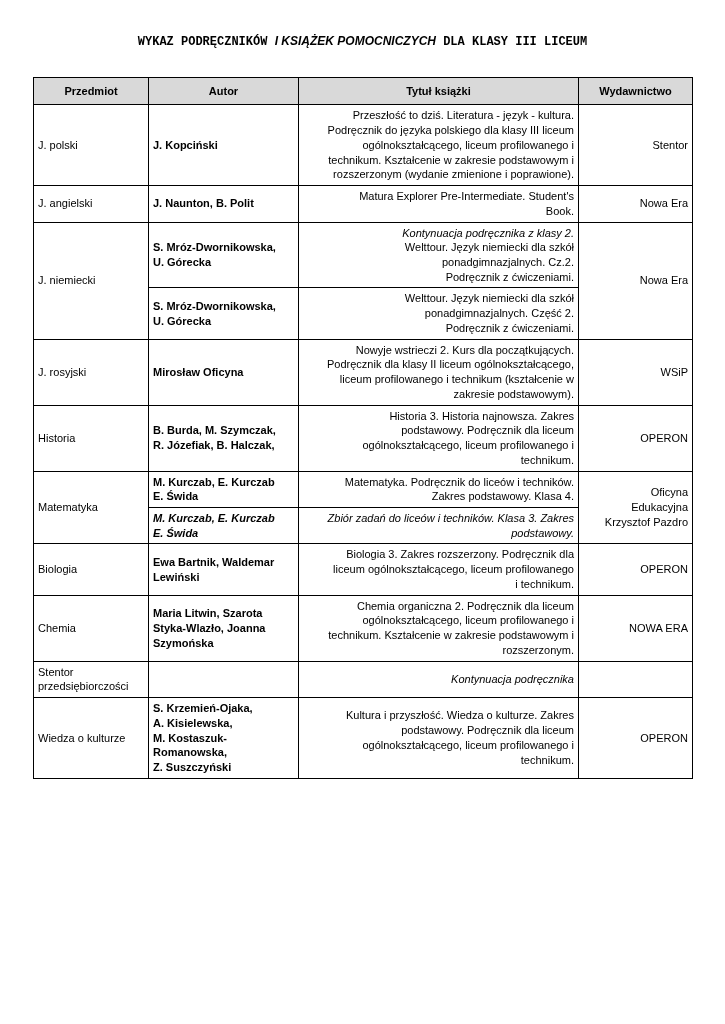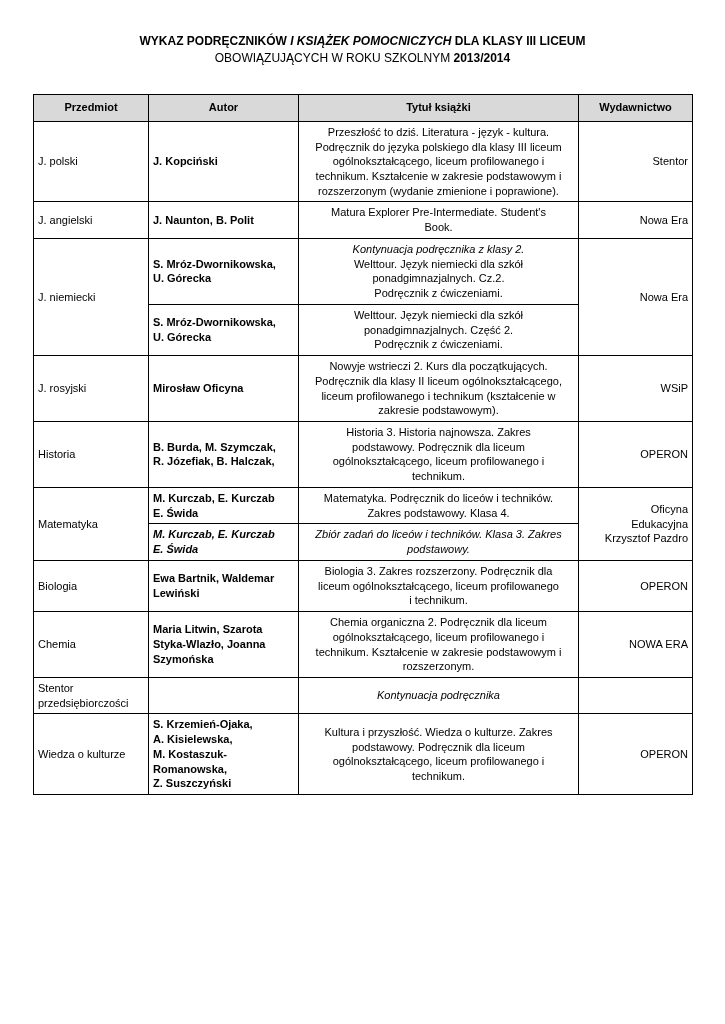--- a/index.html
+++ b/index.html
@@ -16,21 +16,21 @@
     width: 725px;
     height: 1024px;
     padding: 33px;
   }
   .doc-title {
     text-align: center;
     font-size: 12px;
     line-height: 1.45;
     margin-top: 0;
   }
-  .doc-title .b  { font-weight: bold; }
+  .doc-title .b  { font-weight: bold; font-family: Liberation Mono, monospace; }
   .doc-title .bi { font-weight: bold; font-style: italic; }
   .doc-title .r  { font-weight: normal; }
   table.books {
     border-collapse: collapse;
     width: 659px;
     margin-top: 26px;
     table-layout: fixed;
   }
   table.books th, table.books td {
     border: 1px solid #000;
@@ -40,33 +40,32 @@
     padding: 3px 4px;
   }
   table.books th {
     background: #d9d9d9;
     font-weight: bold;
     text-align: center;
     height: 27px;
   }
   td.c-subj  { text-align: left; white-space: pre-line; }
   td.c-auth  { text-align: left;   white-space: pre-line; font-weight: bold; }
-  td.c-title { text-align: center; }
+  td.c-title { text-align: right; }
   td.c-pub   { text-align: right; white-space: pre-line; }
   td .seg { white-space: pre-line; }
   .i { font-style: italic; }
 </style>
 </head>
 <body>
 
 <div class="page">
 
   <div class="doc-title">
     <div class="t-line"><span class="b">WYKAZ PODRĘCZNIKÓW </span><span class="bi">I KSIĄŻEK POMOCNICZYCH</span><span class="b"> DLA </span><span class="b">KLASY III LICEUM</span></div>
-    <div class="t-line"><span class="r">OBOWIĄZUJĄCYCH W ROKU SZKOLNYM </span><span class="b">2013/2014</span></div>
   </div>
 
   <table class="books">
     <colgroup>
       <col style="width:115px">
       <col style="width:150px">
       <col style="width:280px">
       <col style="width:114px">
     </colgroup>
     <thead>

